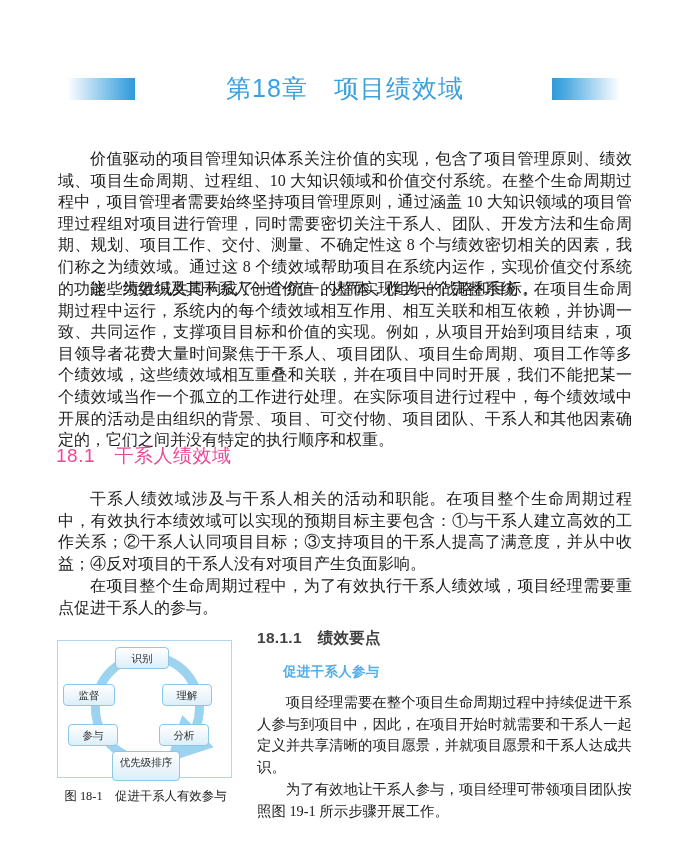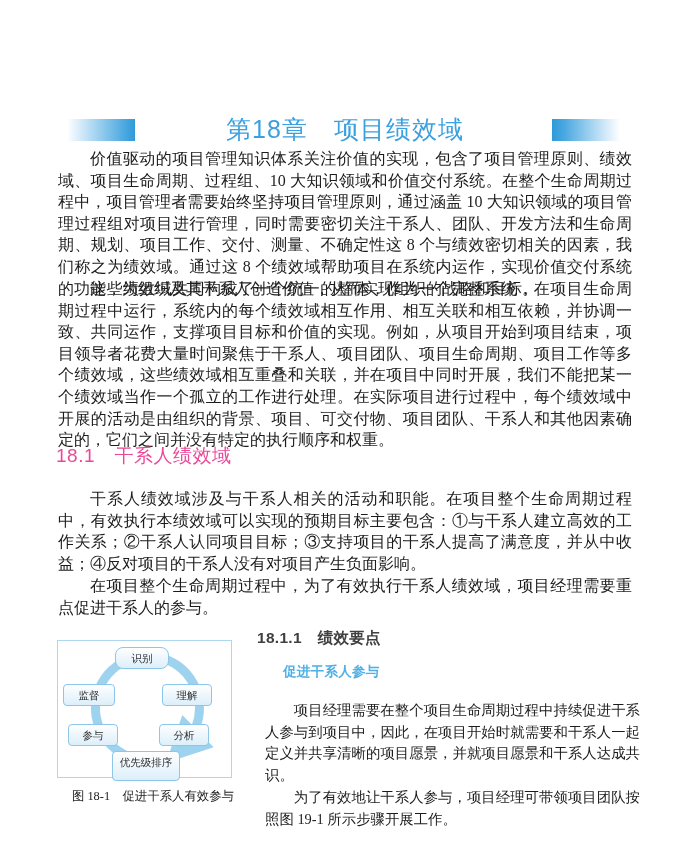--- a/index.html
+++ b/index.html
@@ -23,21 +23,20 @@
     height: 858px;
   }
 
   
   .chapter-head {
     position: absolute;
     left: 0;
     top: 66px;
     width: 690px;
     height: 46px;
-    margin-top: 41px;
   }
   .bar {
     position: absolute;
     top: 12px;
     width: 68px;
     height: 22px;
   }
   .bar-left {
     left: 67px;
     background: linear-gradient(to right, #ffffff 0%, #bfe0f5 30%, #4aa8e0 85%, #2f9ad8 100%);
@@ -117,31 +116,31 @@
     border-radius: 4px;
     background: linear-gradient(to bottom, #ffffff 0%, #eaf5fc 60%, #dceffa 100%);
     font-family: "Liberation Sans", "DejaVu Sans", sans-serif;
     font-size: 10.5px;
     color: #2b2b2b;
     text-align: center;
     white-space: nowrap;
   }
   .node span { display: block; }
 
-  #node-identify   { left: 57px;  top: 6px;   width: 54px; height: 22px; line-height: 20px; border-radius: 8px; }
+  #node-identify   { left: 57px;  top: 6px;   width: 54px; height: 22px; line-height: 20px; }
   #node-understand { left: 104px; top: 43px;  width: 50px; height: 22px; line-height: 20px; }
   #node-analyze    { left: 101px; top: 83px;  width: 50px; height: 22px; line-height: 20px; }
   #node-prioritize { left: 54px;  top: 110px; width: 68px; height: 30px; line-height: 20px; }
   #node-engage     { left: 10px;  top: 83px;  width: 50px; height: 22px; line-height: 20px; }
   #node-monitor    { left: 5px;   top: 43px;  width: 52px; height: 22px; line-height: 20px; }
 
   .fig-caption {
     margin-top: 10px;
     width: 177px;
-    text-align: right;
+    text-align: center;
     font-size: 12.4px;
     color: #1c1c1c;
     white-space: nowrap;
   }
   .h3 {
     position: absolute;
     left: 257px;
     top: 628px;
     font-family: "Liberation Sans", "DejaVu Sans", sans-serif;
     font-weight: bold;
@@ -165,21 +164,21 @@
   .rpara {
     position: absolute;
     left: 257px;
     width: 375px;
     font-size: 14.4px;
     line-height: 21.6px;
     text-align: justify;
     text-justify: inter-ideograph;
     text-indent: 2em;
     color: #1c1c1c;
-    margin: 8px;
+    margin: 0;
   }
   #rpara-1 { top: 692px; }
   #rpara-2 { top: 779px; }
 </style>
 </head>
 <body>
 
 <div class="page">
 
   <div class="chapter-head">

